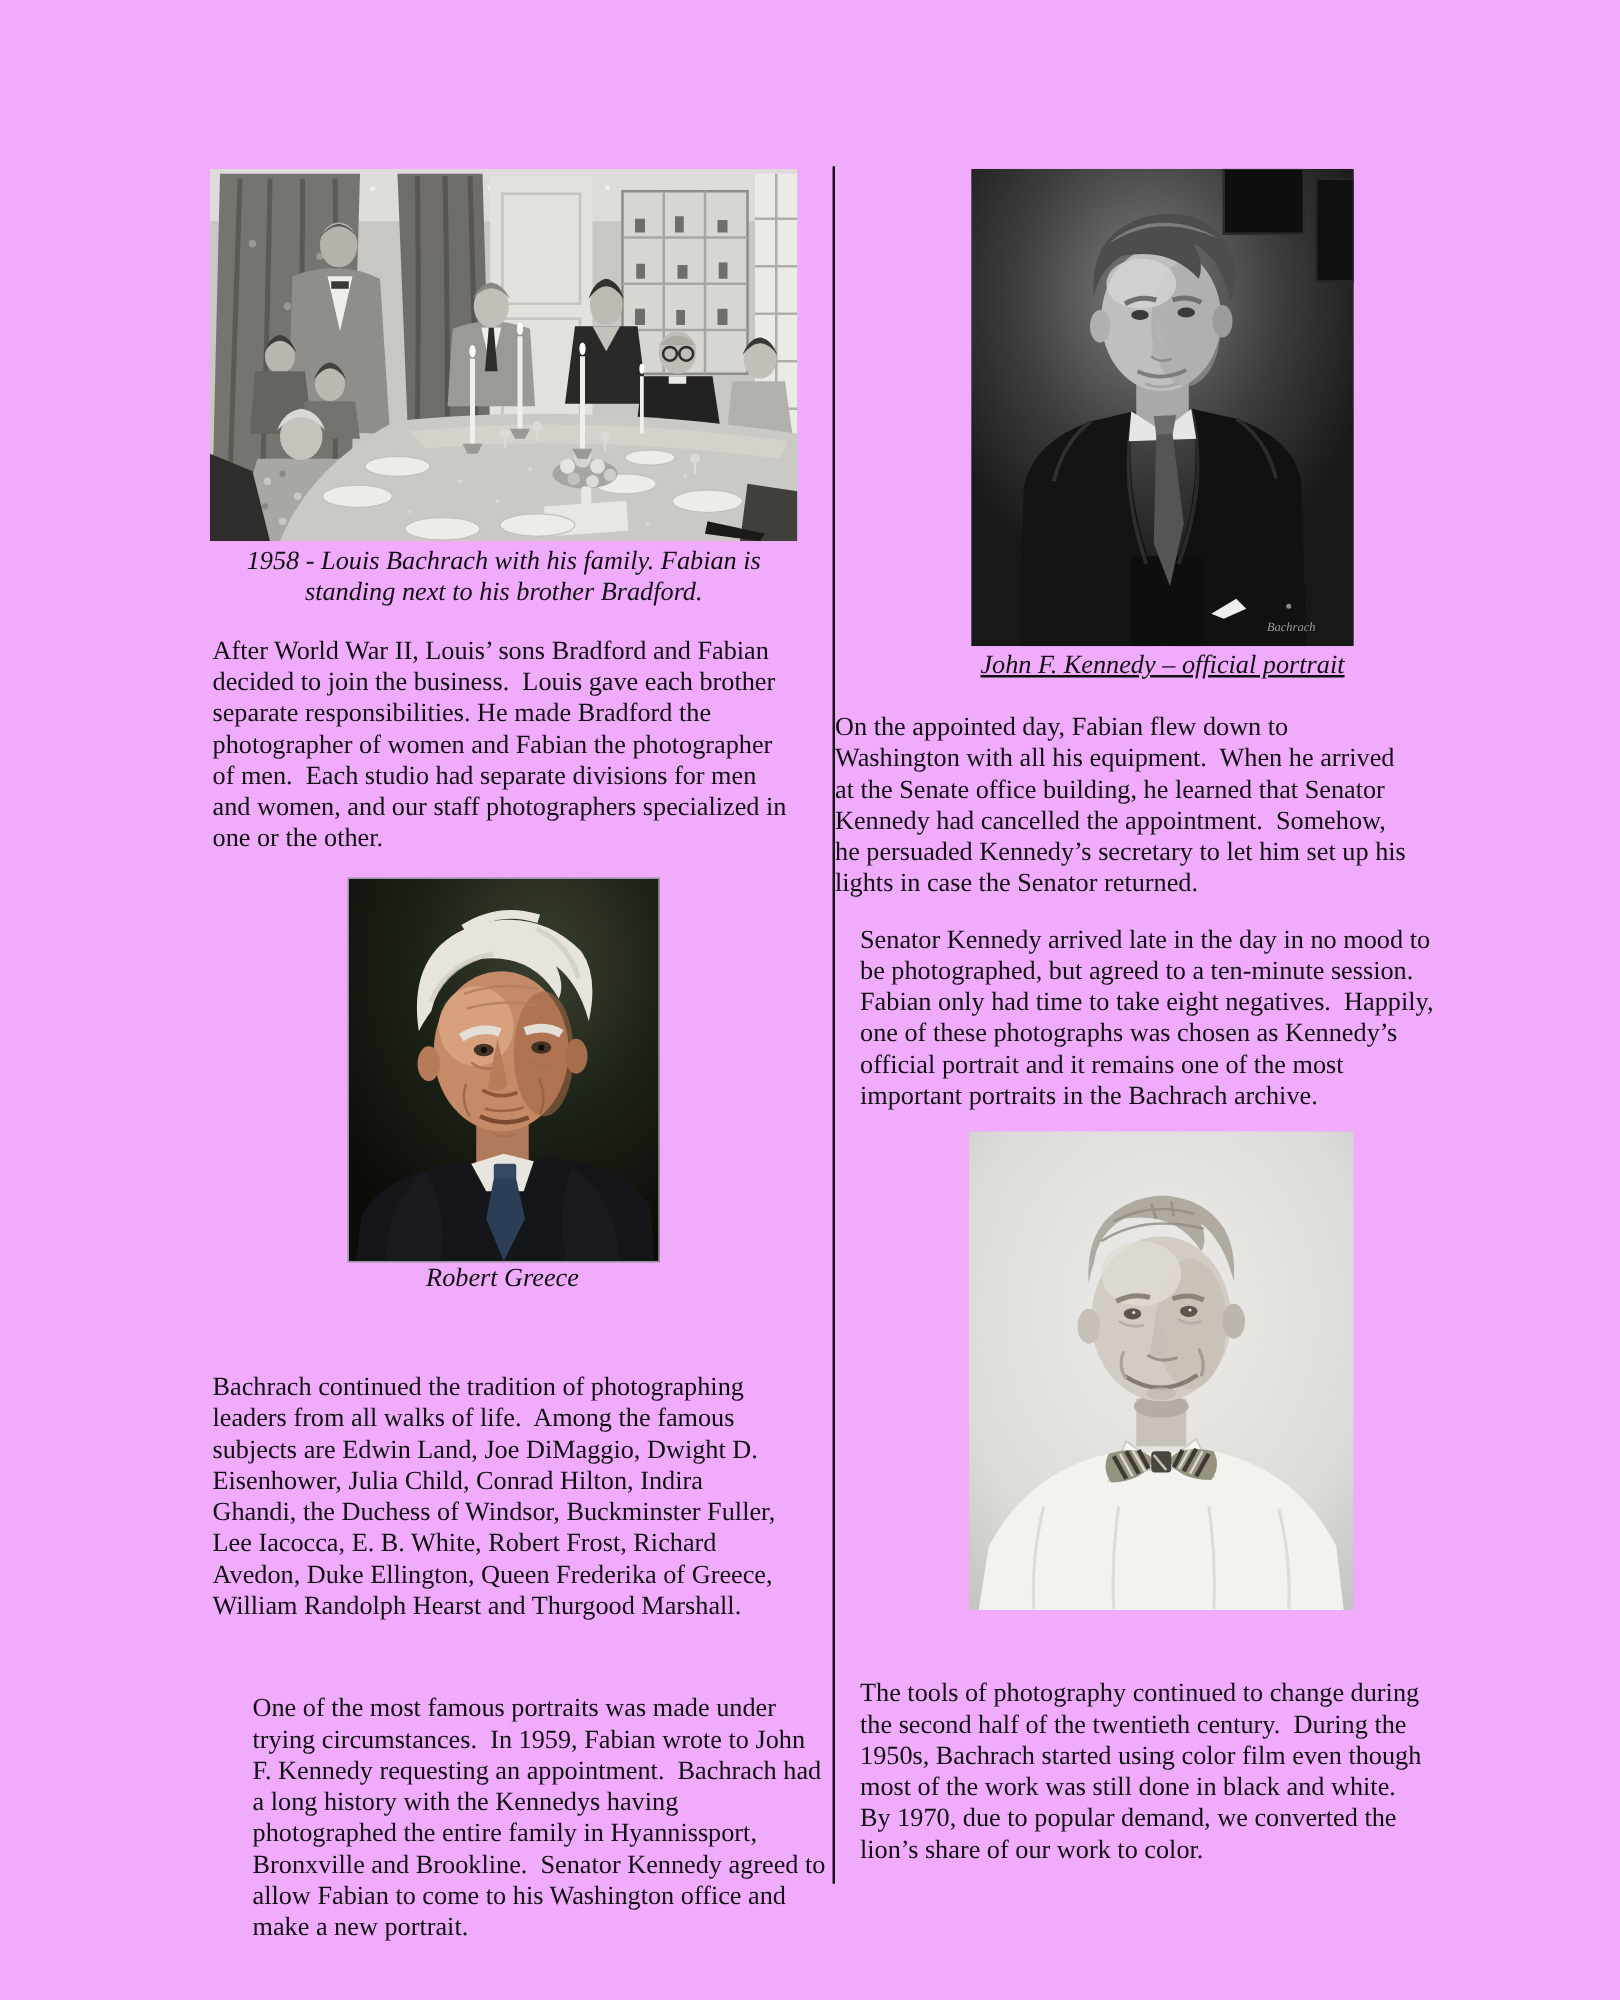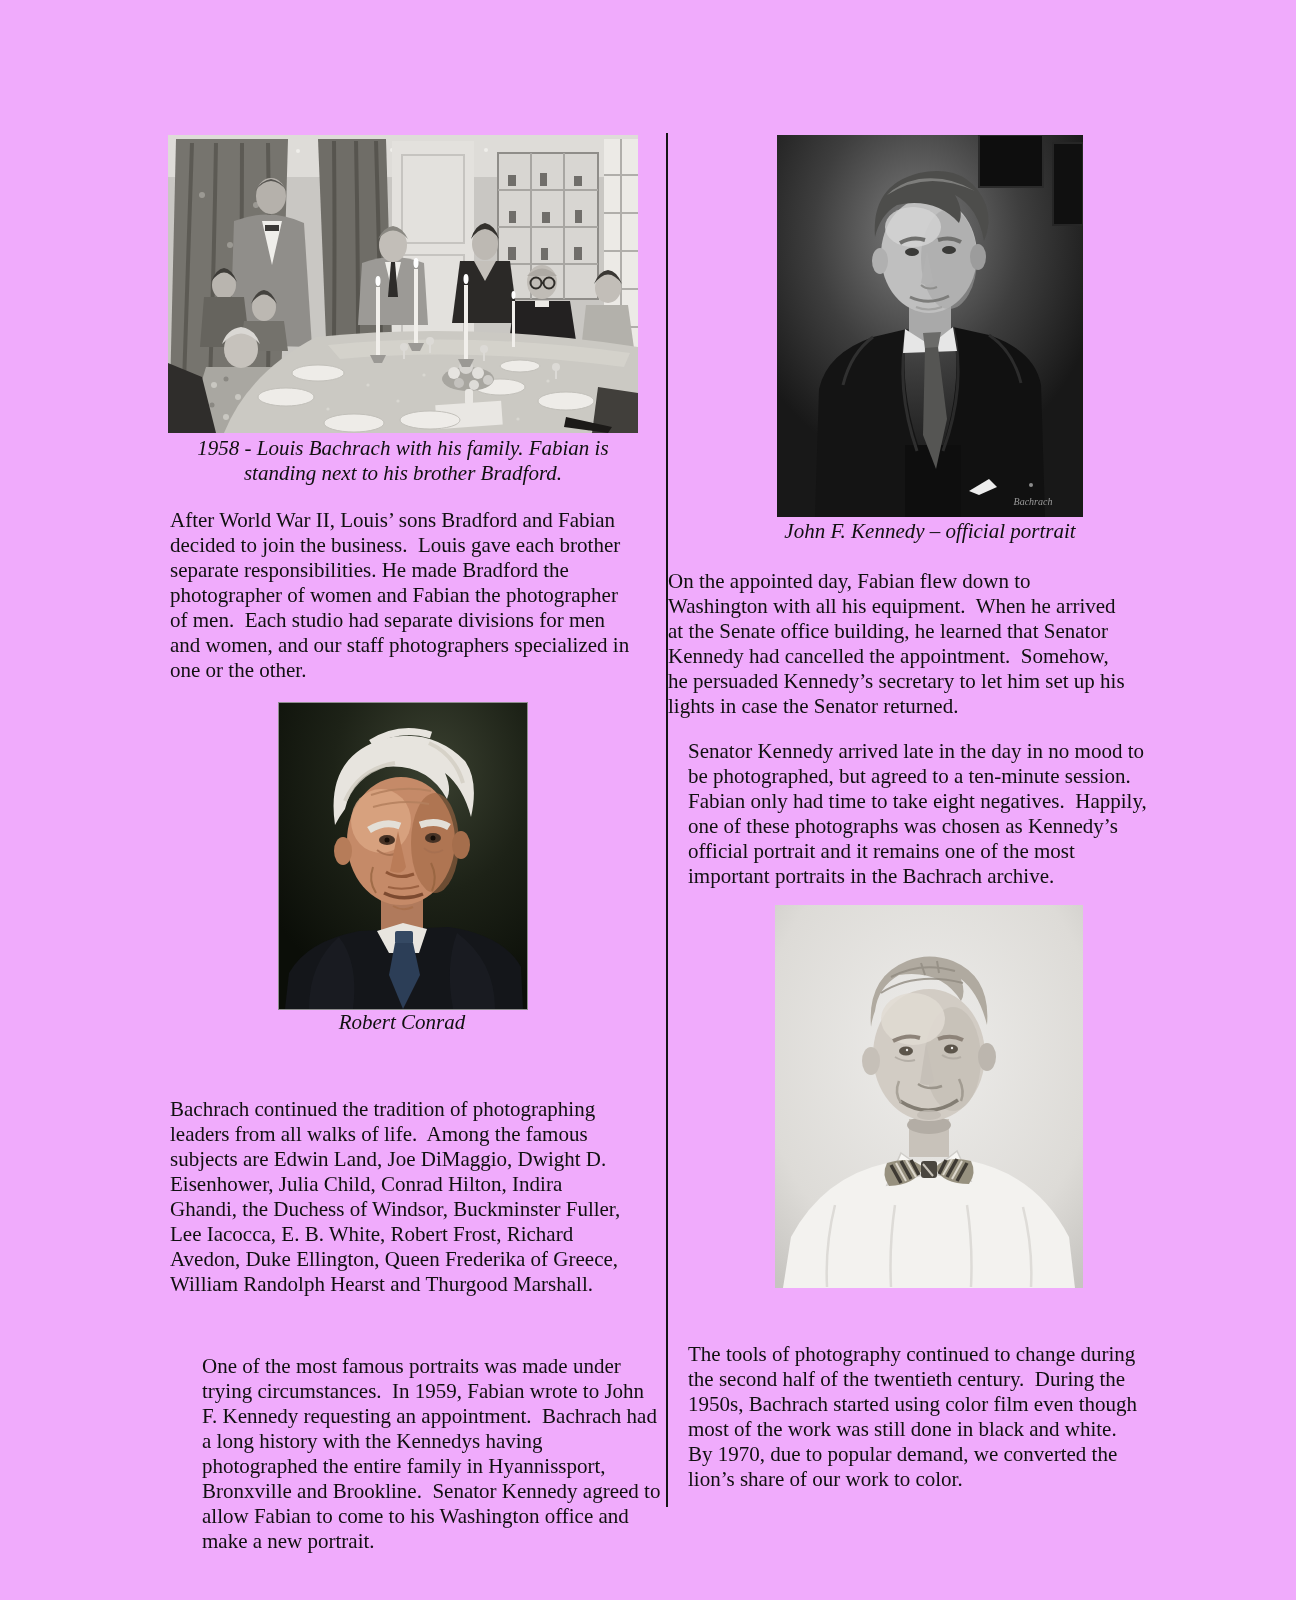--- a/index.html
+++ b/index.html
@@ -292,21 +292,21 @@
 
       <path d="M94,164 q-5,14 3,26" stroke="#a06c48" stroke-width="2" fill="none"></path>
       <path d="M152,160 q7,14 1,28" stroke="#9a6642" stroke-width="2" fill="none"></path>
 
       <path d="M105,190 q19,9 39,1" stroke="#7c4a30" stroke-width="3.5" fill="none"></path>
       <path d="M109,184 q15,4 31,-1" stroke="#9c6242" stroke-width="2" fill="none"></path>
       <path d="M114,203 q10,6 20,1" stroke="#a9714e" stroke-width="2" fill="none"></path>
     </svg>
   </div>
 
-  <div class="caption" style="left:228px; top:1010px; width:348px;">Robert Conrad</div>
+  <div class="caption" style="left:228px; top:1010px; width:348px;">Robert Greece</div>
 
   <div class="para" style="left:170px; top:1097px;">Bachrach continued the tradition of photographing
 leaders from all walks of life.  Among the famous
 subjects are Edwin Land, Joe DiMaggio, Dwight D.
 Eisenhower, Julia Child, Conrad Hilton, Indira
 Ghandi, the Duchess of Windsor, Buckminster Fuller,
 Lee Iacocca, E. B. White, Robert Frost, Richard
 Avedon, Duke Ellington, Queen Frederika of Greece,
 William Randolph Hearst and Thurgood Marshall.</div>
 
@@ -369,21 +369,21 @@
       <path d="M133,162 q19,9 39,-1" stroke="#7c7c7a" stroke-width="3" fill="none"></path>
       <path d="M139,172 q12,5 26,0" stroke="#999997" stroke-width="2" fill="none" opacity="0.7"></path>
 
       <path d="M192,356 L212,344 L220,352 L202,360 Z" fill="#ededed"></path>
 
       <circle cx="254" cy="350" r="2" fill="#8c8c8c"></circle>
       <text x="256" y="370" font-size="10" font-style="italic" fill="#9a9a9a" text-anchor="middle">Bachrach</text>
     </svg>
   </div>
 
-  <div class="caption" style="left:717px; top:519px; width:426px;">John F. Kennedy – official portrait</div>
+  <div class="caption" style="left:717px; top:519px; width:426px;text-decoration:underline;">John F. Kennedy – official portrait</div>
 
   <div class="para" style="left:668px; top:569px;">On the appointed day, Fabian flew down to
 Washington with all his equipment.  When he arrived
 at the Senate office building, he learned that Senator
 Kennedy had cancelled the appointment.  Somehow,
 he persuaded Kennedy’s secretary to let him set up his
 lights in case the Senator returned.</div>
 
   <div class="para" style="left:688px; top:739px;">Senator Kennedy arrived late in the day in no mood to
 be photographed, but agreed to a ten-minute session.

